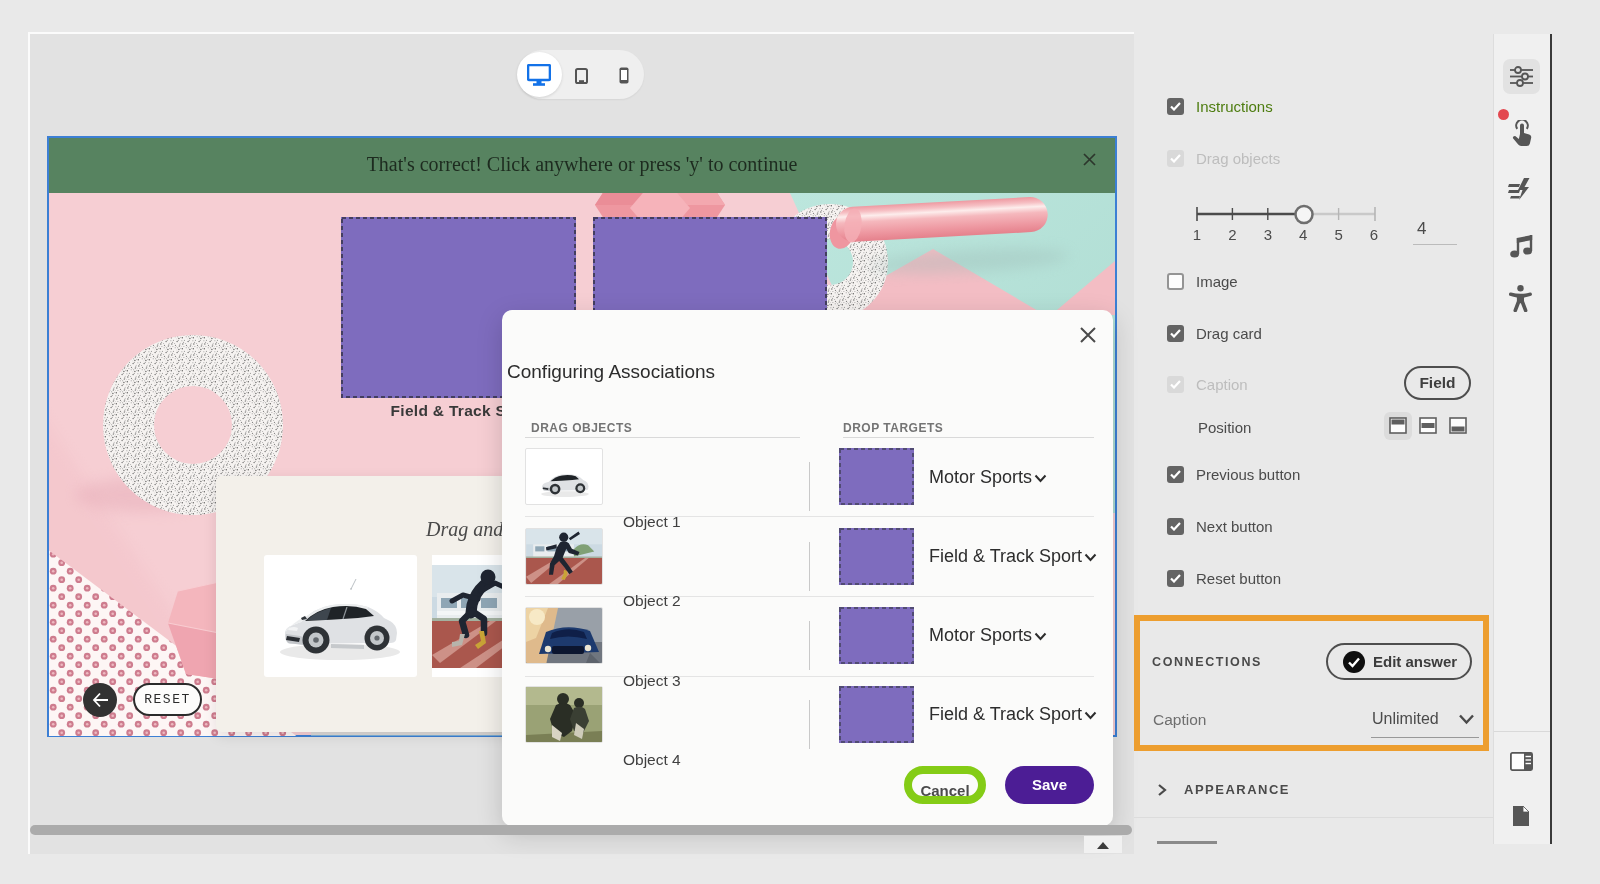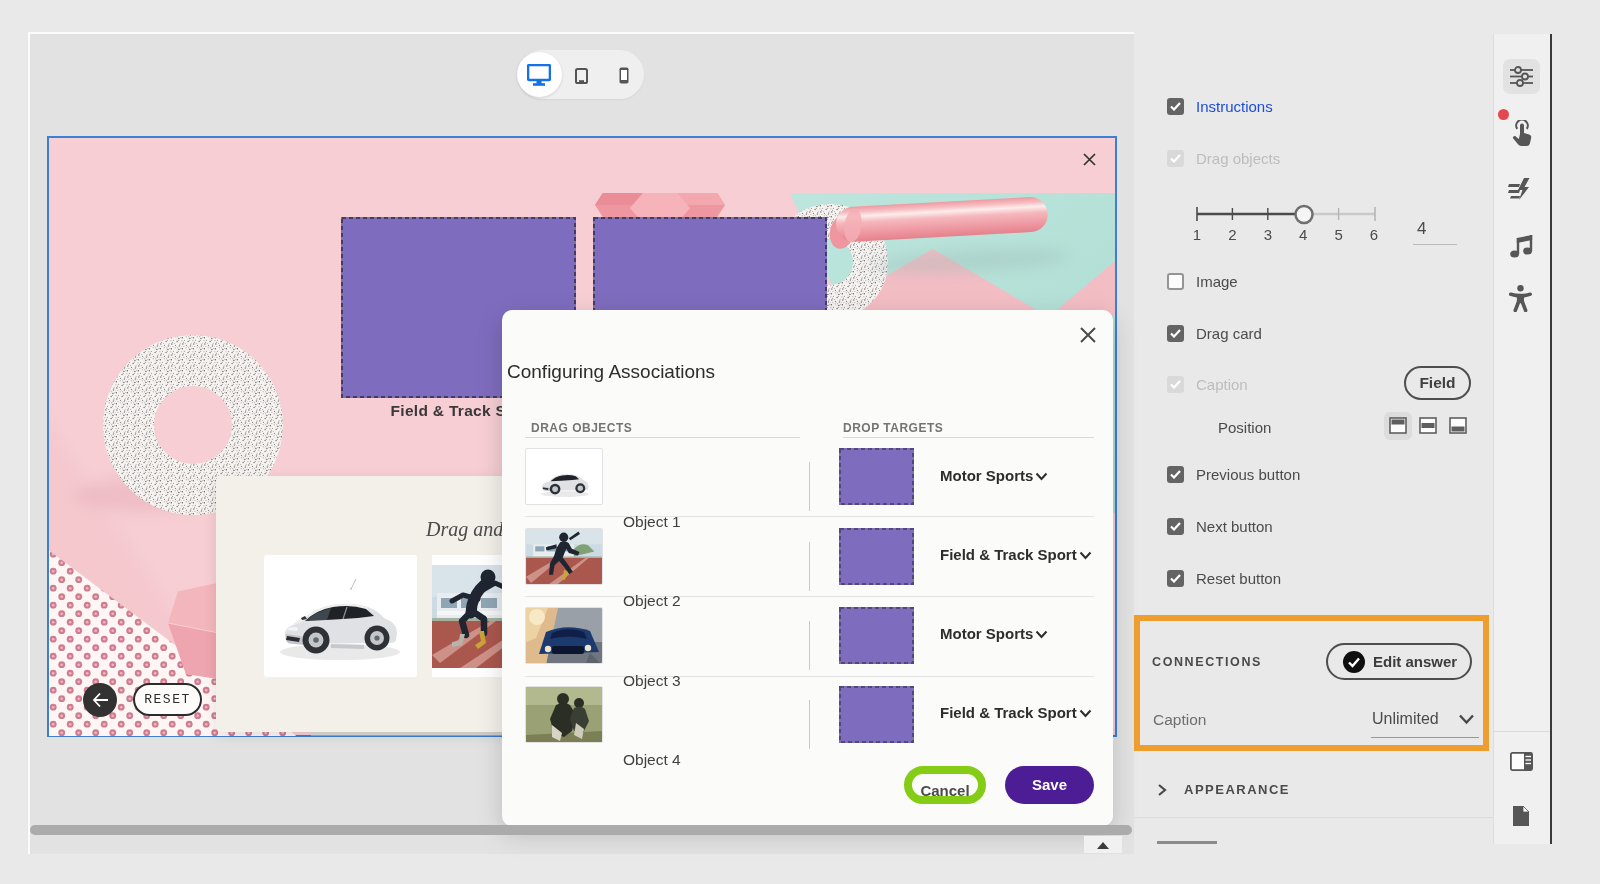--- a/index.html
+++ b/index.html
@@ -34,38 +34,38 @@
 #modal { left:502px; top:310px; width:611px; height:516px; background:#fbfbfa; border-radius:10px; box-shadow:0 8px 26px rgba(0,0,0,0.17); }
 #modal .title { position:absolute; left:5px; top:51px; font-size:19px; color:#2c2c2c; }
 #modal .colhead { position:absolute; top:111px; font-size:12px; font-weight:bold; color:#747474; letter-spacing:0.5px; }
 #modal .chline { position:absolute; top:127px; height:1px; background:#d9d9d9; }
 #modal .rowsep { position:absolute; left:23px; width:569px; height:1px; background:#e4e4e4; }
 #modal .thumb { position:absolute; left:23px; width:78px; height:57px; background:#fff; border:1px solid #e2e2e2; border-radius:2px; overflow:hidden;}
 #modal .objlabel { position:absolute; left:121px; font-size:15.5px; color:#404040;margin-top:44px; }
 #modal .vdiv { position:absolute; left:307px; width:1px; height:49px; background:#c9c9c9; }
 #modal .pbox { position:absolute; left:337px; width:75px; height:57px; background:#7e6cbe; }
 #modal .pbox svg { position:absolute; left:0; top:0; }
-#modal .tlabel { position:absolute; left:438px; font-size:15px; font-weight:bold; color:#2d2d2d; white-space:nowrap;}
+#modal .tlabel { position:absolute; left:427px; font-size:18px; font-weight:normal; color:#2d2d2d; white-space:nowrap;}
 .btn { position:absolute; height:38px; border-radius:19px; font-size:15px; font-weight:bold; text-align:center; }
 #cancelbtn { left:402px; top:456px; width:82px; border:8px solid #84cc16; color:#4b4b4b; line-height:34px; background:#fbfbfa;}
 #savebtn { left:503px; top:456px; width:89px; background:#4c1d95; color:#ffffff; line-height:38px; }
 
 #sidebar { left:1134px; top:34px; width:359px; height:810px; background:#f5f5f5; }
 #sbheader { position:absolute; left:0; top:0; width:359px; height:59px; border-bottom:1px solid #dcdcdc; }
 #sbtitle { position:absolute; left:43px; top:23px; font-size:15.5px; font-weight:bold; color:#464646; }
 .cbrow { position:absolute; left:33px; height:17px; }
 .cb { position:absolute; left:0; top:0; width:17px; height:17px; border-radius:3px; }
 .cb.on { background:#646464; }
 .cb.dis { background:#d9d9d9; }
 .cb.off { background:#fcfcfc; border:2px solid #949494; }
 .cbrow .lb { position:absolute; left:29px; top:0px; font-size:15px; color:#4b4b4b; line-height:17px; white-space:nowrap;}
 .cbrow .lb.dis { color:#bdbdbd; }
 
 #hidebtn { left:1404px; top:366px; width:67px; height:34px; border:2px solid #4e4e4e; border-radius:17px; text-align:center; line-height:30px; font-size:15.5px; font-weight:bold; color:#3f3f3f; }
-#poslabel { left:1198px; top:419px; font-size:15px; color:#4b4b4b;margin-left:20px; }
+#poslabel { left:1198px; top:419px; font-size:15px; color:#4b4b4b; }
 
 #conn { left:1134px; top:615px; width:355px; height:136px; border:6px solid #ed9e2f; }
 #connlabel { left:1152px; top:655px; font-size:12.5px; font-weight:bold; color:#4a4a4a; letter-spacing:1.6px; }
 #editbtn { left:1326px; top:643px; width:146px; height:37px; border:2px solid #4e4e4e; border-radius:19px; }
 #editbtn span { position:absolute; left:45px; top:8px; font-size:15px; font-weight:bold; color:#3c3c3c; }
 #attempts { left:1153px; top:711px; font-size:15.5px; color:#6e6e6e; }
 #unlimited { left:1372px; top:710px; font-size:16px; color:#4b4b4b; }
 #ulline { left:1371px; top:737px; width:108px; height:1px; background:#999999; }
 
 #appear { left:1134px; top:757px; width:359px; height:61px; border-bottom:1px solid #dcdcdc; }
@@ -96,20 +96,23 @@
   <svg class="abs" style="left:575px; top:68px;" width="13" height="16" viewBox="0 0 13 16">
     <rect x="1" y="1" width="11" height="14" rx="1.6" fill="none" stroke="#545454" stroke-width="2"></rect>
     <rect x="4" y="12.2" width="5" height="1.9" fill="#545454"></rect>
   </svg>
   <svg class="abs" style="left:619px; top:67px;" width="10" height="17" viewBox="0 0 10 17">
     <rect x="0.5" y="0.5" width="9" height="16" rx="1.8" fill="#545454"></rect>
     <rect x="2" y="3" width="6" height="10" fill="#ffffff"></rect>
   </svg>
 
   <div class="abs" id="slide">
+    <div class="abs" id="greenbar">
+        <div class="txt">That's correct! Click anywhere or press 'y' to continue</div>
+      </div>
     <svg class="abs" style="left:1033px; top:14px;" width="15" height="15" viewBox="0 0 15 15">
       <path d="M2 2 L13 13 M13 2 L2 13" stroke="#2c362c" stroke-width="1.7"></path>
     </svg>
     <svg class="abs" id="slidedecor" width="1066" height="543" viewBox="0 0 1066 543">
       <defs>
         <pattern id="speck" width="11" height="11" patternUnits="userSpaceOnUse">
           <rect width="11" height="11" fill="#f6f3f1"></rect>
           <circle cx="1.3" cy="1.8" r="0.7" fill="#4e4e4e" opacity="0.9"></circle>
           <circle cx="5.2" cy="0.8" r="0.5" fill="#707070" opacity="0.8"></circle>
           <circle cx="8.9" cy="2.4" r="0.75" fill="#565656" opacity="0.85"></circle>
@@ -398,21 +401,21 @@
           <path d="M1.5 1.5 L6.5 7 L11.5 1.5" stroke="#2d2d2d" stroke-width="2" fill="none"></path>
         </svg></div>
 
     <div class="btn" id="cancelbtn">Cancel</div>
     <div class="btn" id="savebtn">Save</div>
   </div>
 
 
   <div class="abs cbrow" style="left:1167px; top:98px;">
       <span class="cb on"></span>
-      <span class="lb" style="color:#1d4ed8;">Instructions</span>
+      <span class="lb" style="color:#4d7c0f;">Instructions</span>
     <svg style="position:absolute;left:3px;top:4px;" width="11" height="9" viewBox="0 0 11 9">
         <path d="M1 4.5 L4 7.5 L10 1" stroke="#fff" stroke-width="2.2" fill="none"></path>
       </svg>
   </div>
   <div class="abs cbrow" style="left:1167px; top:150px;">
       <span class="cb dis"></span>
       <span class="lb dis">Drag objects</span>
     <svg style="position:absolute;left:3px;top:4px;" width="11" height="9" viewBox="0 0 11 9">
         <path d="M1 4.5 L4 7.5 L10 1" stroke="#fff" stroke-width="2.2" fill="none"></path>
       </svg>

